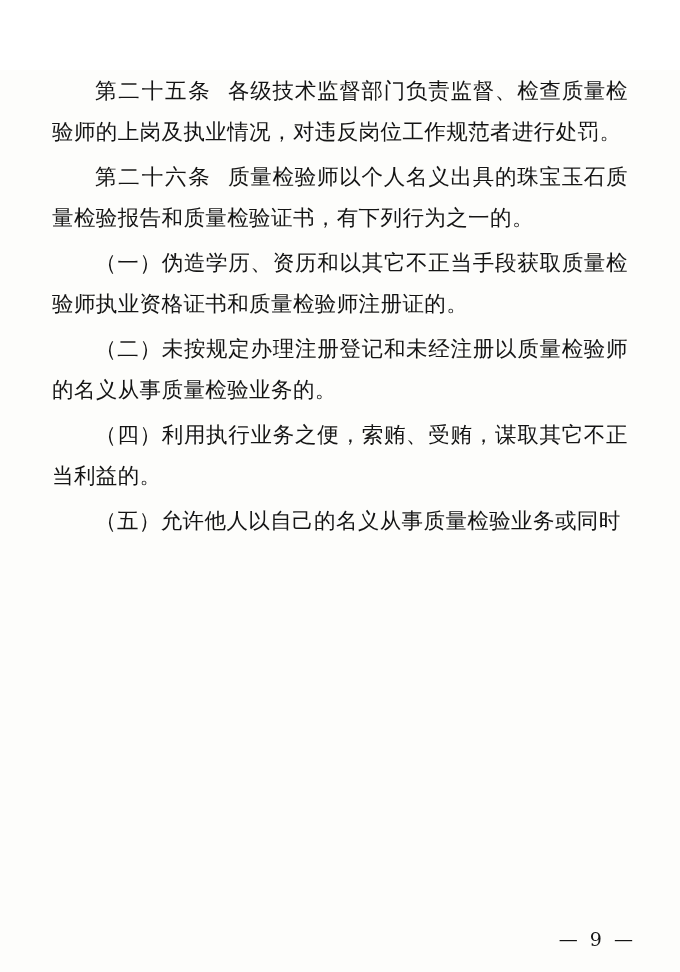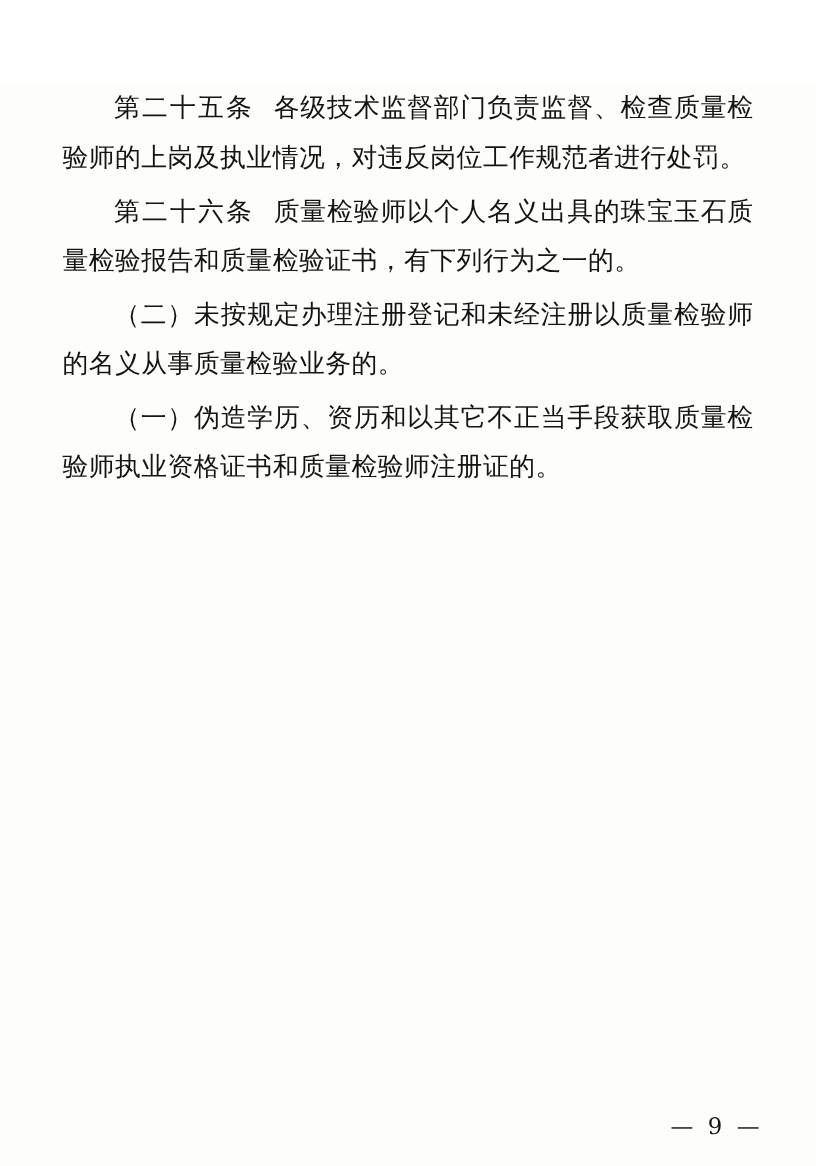--- a/index.html
+++ b/index.html
@@ -81,24 +81,26 @@
 
     <p class="para">
       <span class="article-label">第二十五条</span><span class="article-gap"></span><span>各级技术监督部门负责监督、检查质量检验师的上岗及执业情况，对违反岗位工作规范者进行处罚。</span>
     </p>
 
     <p class="para">
       <span class="article-label">第二十六条</span><span class="article-gap"></span><span>质量检验师以个人名义出具的珠宝玉石质量检验报告和质量检验证书，有下列行为之一的。</span>
     </p>
 
 
+    <p class="para noindent">（一）伪造学历、资历和以其它不正当手段获取质量检验师执业资格证书和质量检验师注册证的。</p>
+
     <p class="para noindent">（二）未按规定办理注册登记和未经注册以质量检验师的名义从事质量检验业务的。</p>
 
-    <p class="para noindent">（一）伪造学历、资历和以其它不正当手段获取质量检验师执业资格证书和质量检验师注册证的。</p>
 
+    <p class="para noindent">（四）利用执行业务之便，索贿、受贿，谋取其它不正当利益的。</p>
 
-
+    <p class="para noindent">（五）允许他人以自己的名义从事质量检验业务或同时</p>
 
   </div>
 
   <div class="page-number">— 9 —</div>
 
 </div>
 
 </body></html>

